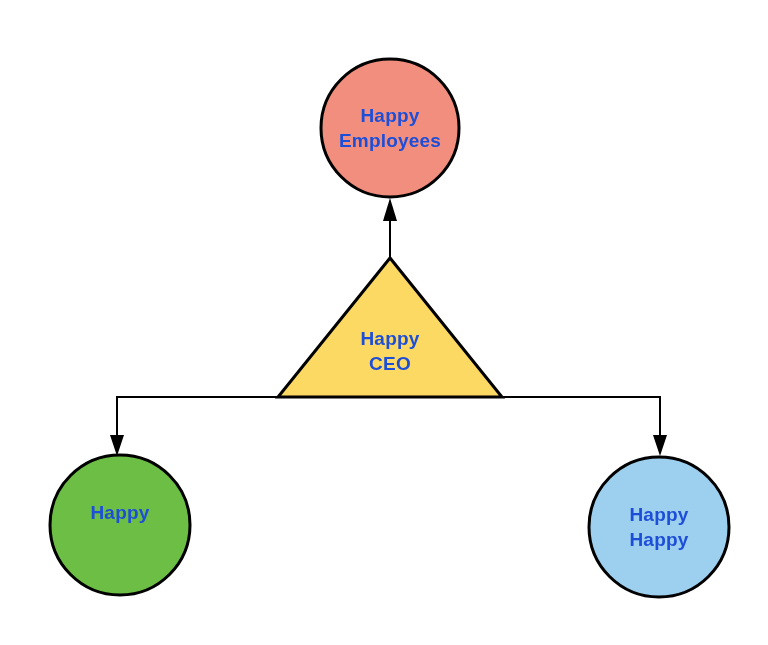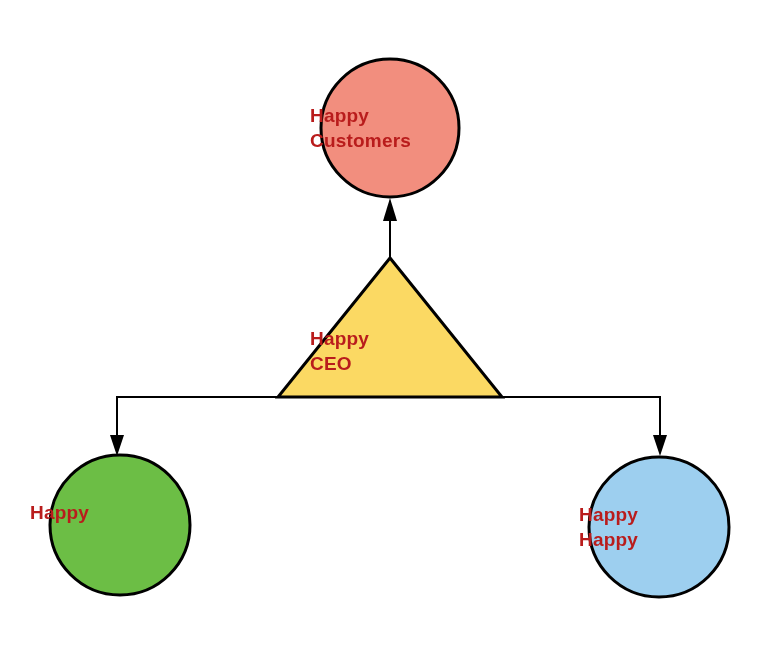--- a/index.html
+++ b/index.html
@@ -27,21 +27,22 @@
   }
   .shape {
     stroke: #000000;
     stroke-width: 3;
   }
   .arrowhead {
     stroke: none;
   }
   .node-label {
     position: absolute;
-    color: #b91c1c;
+    text-align: center;
+    color: #1d4ed8;
     font-weight: bold;
     font-size: 19px;
     line-height: 25px;
     letter-spacing: 0.2px;
     pointer-events: none;
   }
 </style>
 </head>
 <body>
 
@@ -60,21 +61,21 @@
 
     <polygon class="shape" points="390,258 278,397 502,397" fill="#fbd963"></polygon>
 
     <circle class="shape" cx="120" cy="525" r="70" fill="#6cbe45"></circle>
 
     <circle class="shape" cx="659" cy="527" r="70" fill="#9dcfef"></circle>
   </svg>
 
   <div class="node-label" style="left:310px; top:103px; width:160px;">
     <div>Happy</div>
-    <div>Customers</div>
+    <div>Employees</div>
   </div>
 
   <div class="node-label" style="left:310px; top:326px; width:160px;">
     <div>Happy</div>
     <div>CEO</div>
   </div>
 
   <div class="node-label" style="left:30px; top:500px; width:180px;">
     <div>Happy</div>
   </div>

